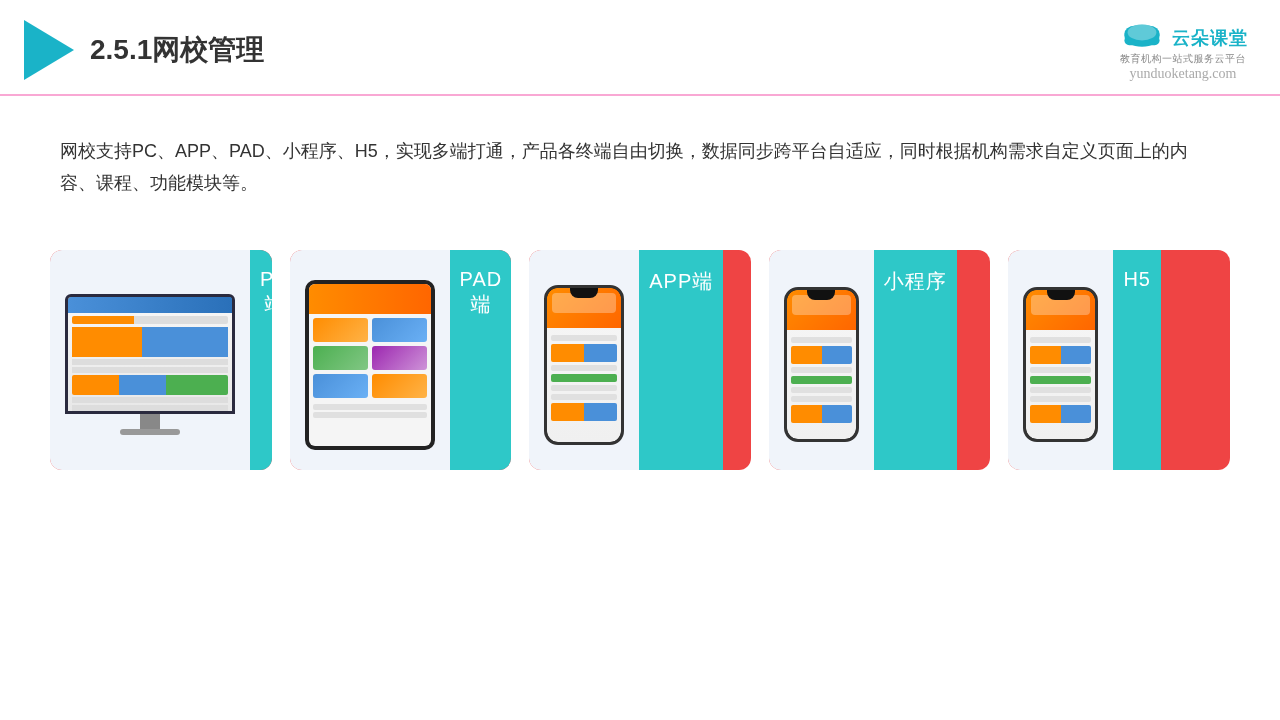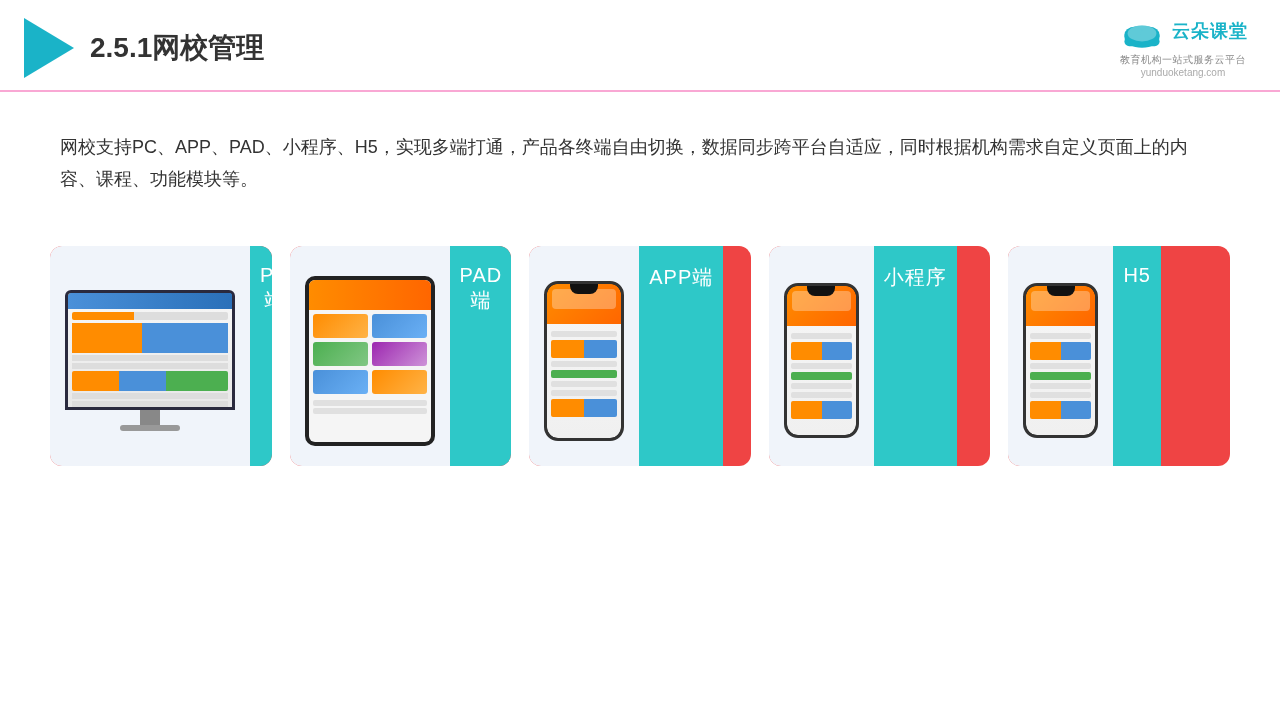--- a/index.html
+++ b/index.html
@@ -37,44 +37,45 @@
       font-weight: bold;
       color: #333;
     }
     .header-right {
       display: flex;
       flex-direction: column;
       align-items: center;
     }
     .cloud-logo {
       display: flex;
-      align-items: flex-start;
+      align-items: flex-end;
       gap: 6px;
     }
     .cloud-icon {
       width: 48px;
       height: 32px;
     }
     .logo-text-main {
       font-size: 18px;
       color: #1ab3c8;
       font-weight: bold;
       letter-spacing: 1px;
     }
     .logo-subtitle {
       font-size: 10px;
       color: #888;
       text-align: right;
       margin-top: 2px;
       letter-spacing: 0.5px;
     }
     .logo-url {
-      font-size: 10px;
+      font-size: 14px;
       color: #aaa;
       text-align: center;
+      font-family: Liberation Serif, serif;
     }
 
     
     .description {
       padding: 39px 60px 20px 60px;
       font-size: 18px;
       color: #333;
       line-height: 1.8;
     }
 

